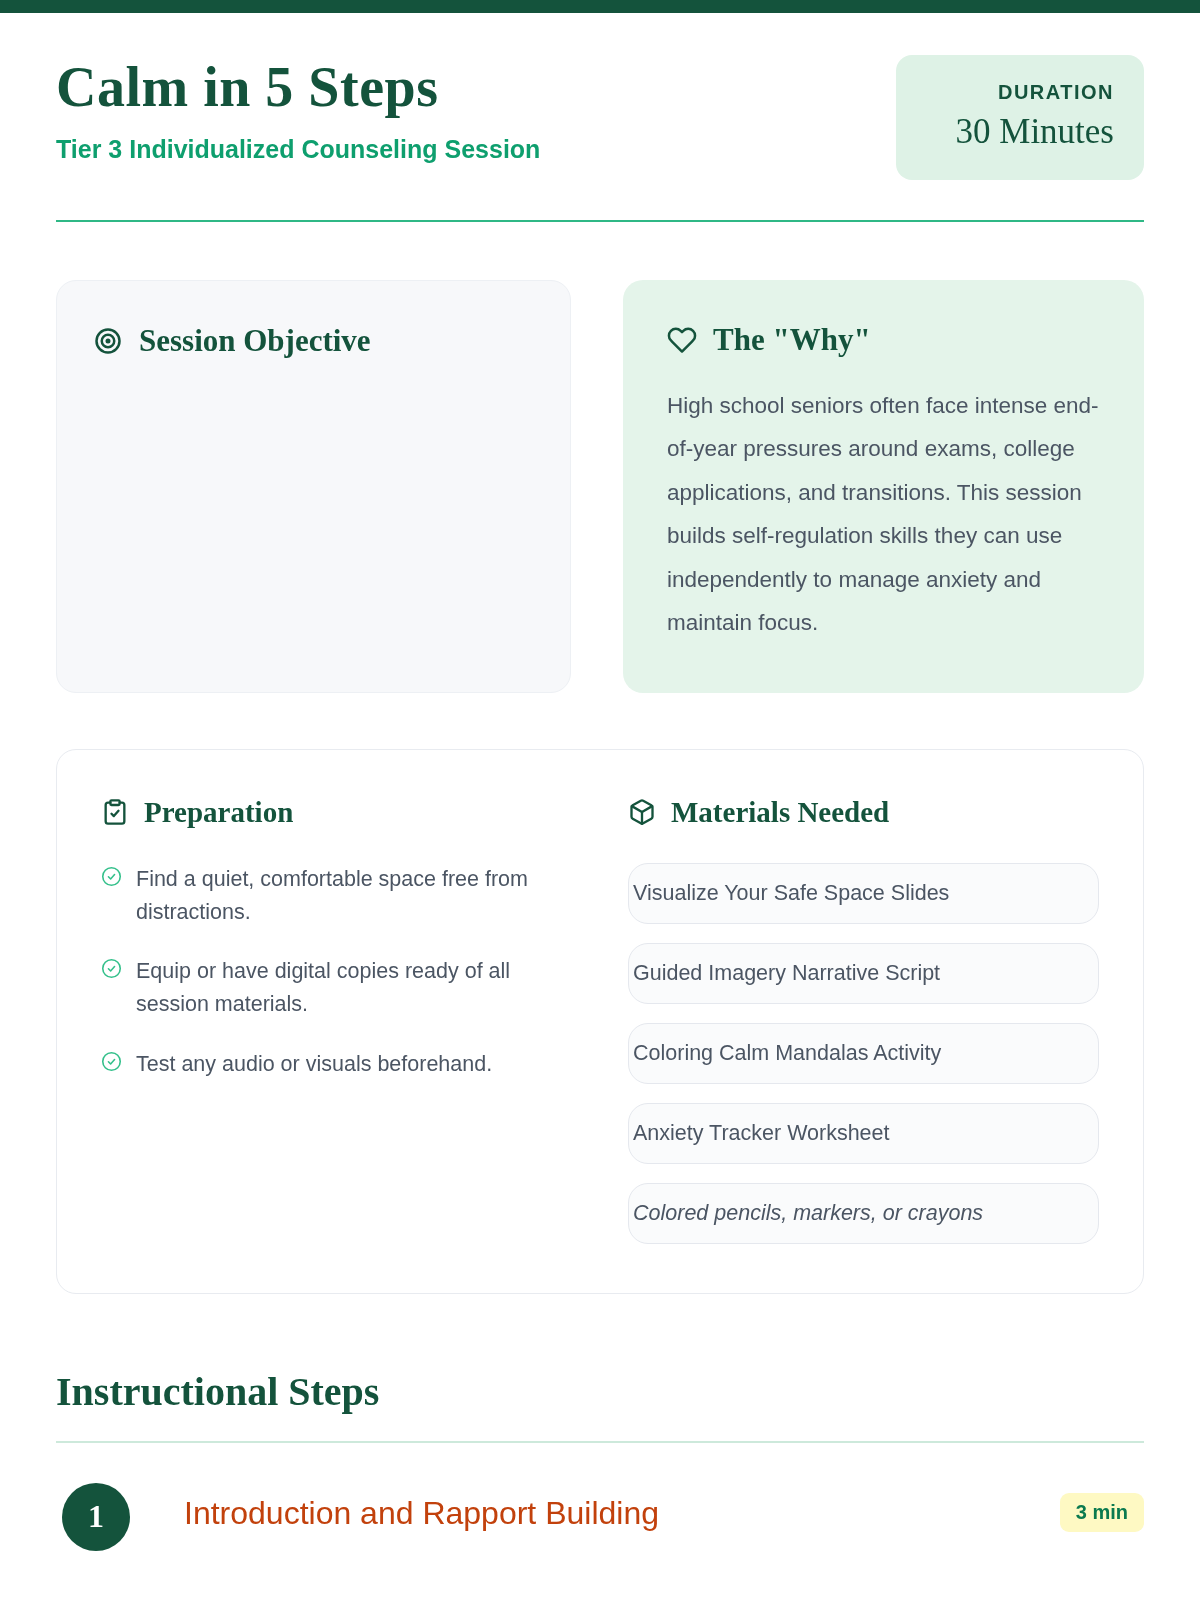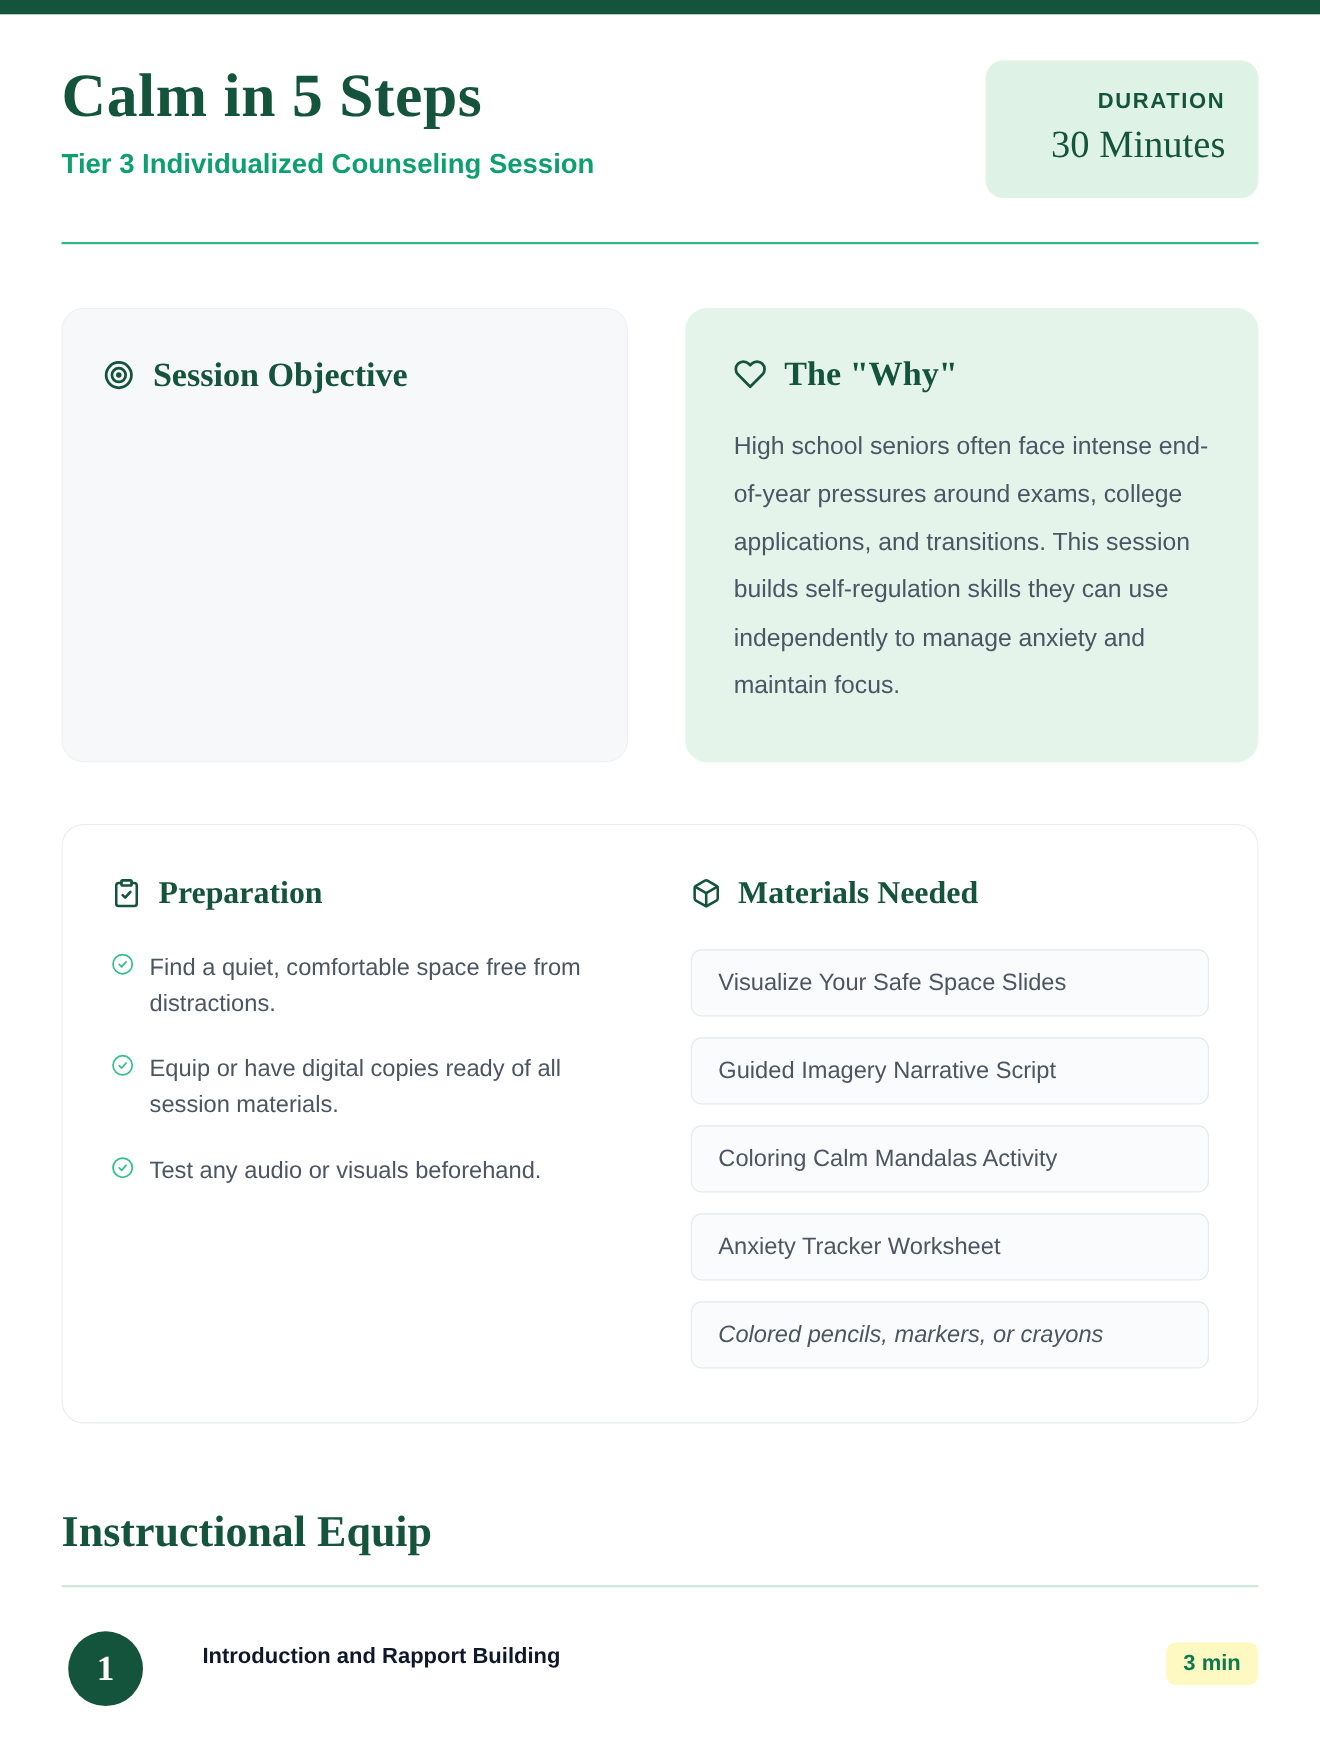--- a/index.html
+++ b/index.html
@@ -58,43 +58,43 @@
   }
   .section-heading .icon { display: inline-flex; color: #14533c; }
   .section-heading .icon svg { width: 28px; height: 28px; }
 
   .prep-list { list-style: none; }
   .prep-item { display: flex; gap: 14px; margin-bottom: 26px; font-size: 21.5px; line-height: 1.55; color: #4b5563; }
   .prep-item .icon { flex: 0 0 auto; margin-top: 3px; color: #34c08b; display: inline-flex; }
   .prep-item .icon svg { width: 21px; height: 21px; }
 
   .material-item {
-    background: #fafbfc; border: 1px solid #e5e8ee; border-radius: 10px;
-    padding: 17px 24px; font-size: 21.5px; color: #4b5563; margin-bottom: 19px;
+    background: #fafbfc; border: 1px solid #e5e8ee; border-radius: 20px;
+    padding: 17px 4px; font-size: 21.5px; color: #4b5563; margin-bottom: 19px;
   }
   .material-item.italic { font-style: italic; }
 
   
   .steps-heading {
     margin-top: 74px;
     font-family: "Liberation Serif", "DejaVu Serif", serif;
     font-weight: 700; font-size: 40px; color: #14533c;
   }
   .steps-divider { border: none; border-top: 2px solid #cde9db; margin-top: 26px; }
 
   .step-row { display: flex; align-items: flex-start; margin-top: 40px; }
   .step-number {
     flex: 0 0 auto; width: 68px; height: 68px; border-radius: 50%;
     background: #14533c; color: #ffffff; display: flex; align-items: center; justify-content: center;
     font-family: "Liberation Serif", "DejaVu Serif", serif; font-size: 32px; font-weight: 700;
     margin-left: 6px;
   }
   .step-title {
     margin-left: 54px; margin-top: 12px;
-    font-size: 20px; font-weight: 700; color: #0f172a;
+    font-size: 32px; font-weight: 400; color: #c2410c;
     font-family: "Liberation Sans", "DejaVu Sans", sans-serif;
   }
   .step-duration {
     margin-left: auto; margin-top: 10px;
     background: #fef9c3; color: #0b7a4f; font-weight: 700; font-size: 20px;
     padding: 8px 16px; border-radius: 9px;
   }
 </style>
 </head>
 <body>
@@ -198,21 +198,21 @@
         <span>Materials Needed</span>
       </div>
       <div class="material-item">Visualize Your Safe Space Slides</div>
       <div class="material-item">Guided Imagery Narrative Script</div>
       <div class="material-item">Coloring Calm Mandalas Activity</div>
       <div class="material-item">Anxiety Tracker Worksheet</div>
       <div class="material-item italic">Colored pencils, markers, or crayons</div>
     </div>
   </div>
 
-  <h2 class="steps-heading">Instructional Equip</h2>
+  <h2 class="steps-heading">Instructional Steps</h2>
   <hr class="steps-divider">
 
   <div class="step-row">
     <div class="step-number">1</div>
     <div class="step-title">Introduction and Rapport Building</div>
     <div class="step-duration">3 min</div>
   </div>
 
 </div>
 

